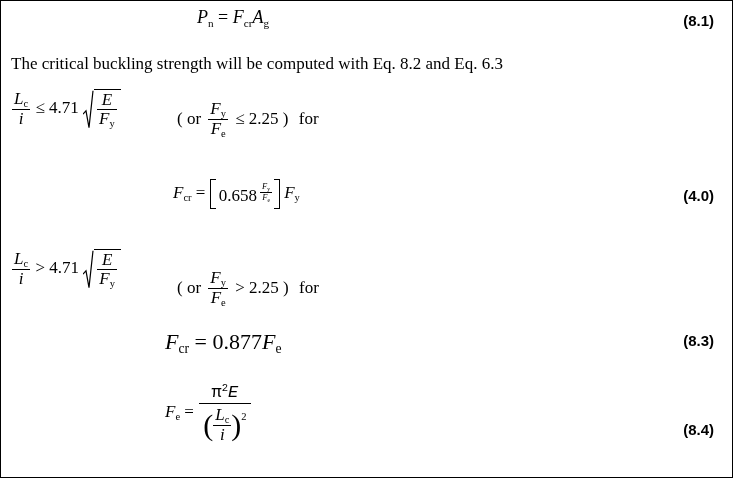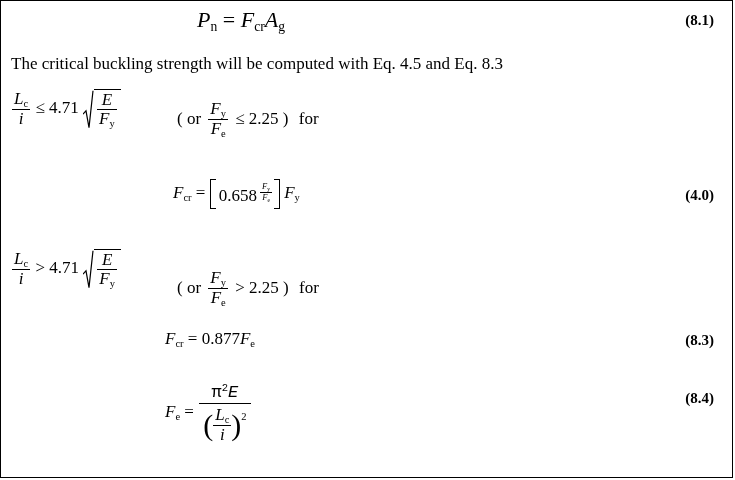--- a/index.html
+++ b/index.html
@@ -100,64 +100,64 @@
   .paren > .pr { right: 0; }
 
   
   .row { position: absolute; }
   .eqnum {
     position: absolute;
     right: 18px;
     font-weight: bold;
     font-style: normal;
     font-size: 15px;
-    font-family: Liberation Serif, serif;
+    font-family: Liberation Sans, sans-serif;
   }
   .sentence {
     position: absolute;
     left: 10px;
     font-size: 17px;
     font-style: normal;
   }
 
   
-  #eq81      { left: 196px; top: 6px;   font-size: 22px; }
+  #eq81      { left: 196px; top: 6px;   font-size: 18px; }
   #num81     { top: 11px; }
   #text-line { top: 53px; }
 
   #cond82    { left: 10px;  top: 88px;  font-size: 17px; }
   #or82      { left: 176px; top: 99px;  font-size: 17px; font-style: normal; }
   #eq82      { left: 172px; top: 178px; font-size: 17px; }
   #num82     { top: 186px; }
 
   #cond83    { left: 10px;  top: 248px; font-size: 17px; }
   #or83      { left: 176px; top: 268px; font-size: 17px; font-style: normal; }
-  #eq83      { left: 164px; top: 328px; font-size: 17px; font-family: Liberation Serif, serif; }
+  #eq83      { left: 164px; top: 328px; font-size: 22px; font-family: Liberation Serif, serif; }
   #num83     { top: 331px; margin-left: 20px; }
 
   #eq84      { left: 164px; top: 382px; font-size: 17px; }
-  #num84     { top: 389px; margin-left: 40px; }
+  #num84     { top: 420px; margin-left: 40px; }
 
   .nowrap { white-space: nowrap; }
 </style>
 </head>
 <body>
 
 <div class="page">
 
   <div class="row math" id="eq81">
     <span class="nowrap">
       <span>P</span><span class="sub">n</span>
       <span class="up">=</span>
       <span>F</span><span class="sub">cr</span><span>A</span><span class="sub">g</span>
     </span>
   </div>
   <div class="eqnum" id="num81">(8.1)</div>
 
-  <div class="sentence" id="text-line">The critical buckling strength will be computed with Eq. 4.5 and Eq. 8.3</div>
+  <div class="sentence" id="text-line">The critical buckling strength will be computed with Eq. 8.2 and Eq. 6.3</div>
 
   <div class="row math" id="cond82">
     <span class="nowrap">
       <span class="frac">
         <span class="num"><span>L</span><span class="sub">c</span></span>
         <span class="den"><span>i</span></span>
       </span>
       <span class="up">≤</span>
       <span class="up">4.71</span>
       <span class="sqrt">

